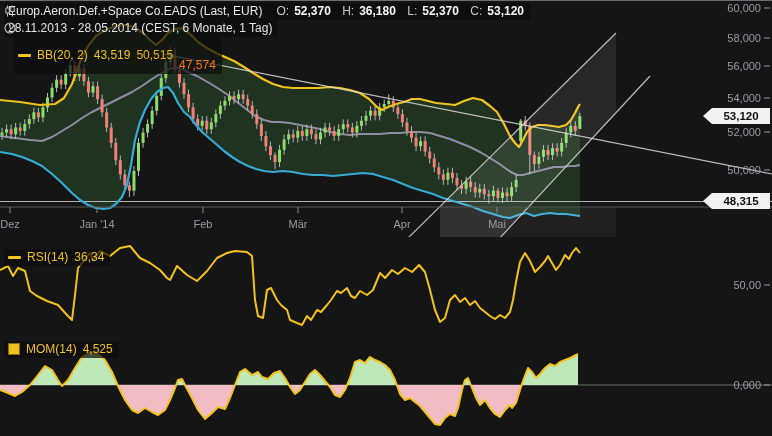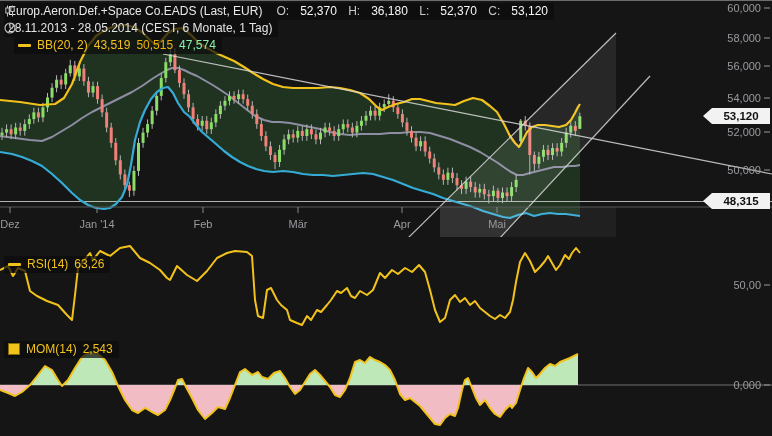--- a/index.html
+++ b/index.html
@@ -7,23 +7,23 @@
        font-family:"Liberation Sans",sans-serif;}
   svg{position:absolute;left:0;display:block;}
   .sep{position:absolute;left:0;width:772px;height:1px;background:#707070;opacity:.85;z-index:6;}
   .overlay{position:absolute;z-index:10;display:flex;align-items:center;gap:6px;}
   .lblbox{background:rgba(12,12,12,.72);padding:1px 6px 2px 4px;display:flex;align-items:center;
           gap:6px;border-radius:1px;font-size:12px;color:#e4e4e4;white-space:nowrap;}
   .dash{display:inline-block;width:13px;height:3px;background:#f2c21c;border-radius:1px;flex:0 0 auto;}
   .sq{display:inline-block;width:10px;height:10px;background:#f2c21c;border:1px solid #8a6d00;flex:0 0 auto;}
   .ind{color:#f2c21c;}
   .midv{color:#eab308;}
-  .lowv{color:#86efac;}
+  .lowv{color:#f97316;margin-top:20px;}
   .ohlc-l{color:#c9c9c9;margin-left:8px;}
-  .ohlc-v{color:#f5f5f5;margin-left:11px;}
+  .ohlc-v{color:#f5f5f5;margin-left:5px;font-weight:bold;}
   .title{color:#e9e9e9;}
 </style>
 </head>
 <body>
 
 <div id="app">
 
   <svg id="price-svg" style="top:0" width="772" height="237">
       <polygon points="0,100 20,102 40,105 55,104 64,98 72,84 80,62 88,46 96,36 105,30 115,26 125,25 134,27 143,33 150,40 156,45 162,40 168,33 175,29 182,28 190,34 198,42 207,48 216,53 225,57 234,61 244,67 253,73 263,79 273,84 283,87 293,88 305,88 318,88 330,87 340,88 350,90 360,93 369,99 377,107 382,110 388,107 396,104 404,102 412,99 420,99 428,101 436,103 446,104 455,105 464,101 473,98 482,100 490,106 497,112 504,124 510,136 515,143 519,147 523,140 527,132 532,127 538,125 545,125 552,126 559,127 566,125 571,120 575,113 578,107 580,104 580,216 573,215 566,214 558,214 550,213 542,214 534,216 526,213 518,215 510,218 503,217 493,214 483,211 473,207 463,204 453,201 443,198 433,194 423,191 413,188 403,184 393,180 383,177 373,174 363,173 353,174 343,175 333,176 323,175 313,175 303,174 293,172 283,171 273,172 264,171 256,169 248,166 240,162 232,157 224,151 216,144 209,138 202,132 196,125 190,117 184,112 178,103 173,93 168,87 163,88 157,92 151,99 145,110 140,122 135,140 131,165 127,185 122,197 116,204 110,208 104,209 96,208 88,205 80,200 72,193 62,183 52,174 42,166 32,161 22,157 12,154 0,152" fill="rgba(58,124,58,0.30)"></polygon>
       <line x1="0" y1="201.5" x2="772" y2="201.5" stroke="#d9d9d9" stroke-width="1" opacity="0.8"></line>
@@ -380,29 +380,29 @@
   <div class="overlay" style="top:37px;left:14px;">
     <div class="lblbox">
       <span class="dash"></span>
       <span class="ind">BB(20, 2)</span>
       <span class="ind">43,519</span>
       <span class="midv">50,515</span>
       <span class="lowv">47,574</span>
     </div>
   </div>
 
-  <div class="overlay" style="top:256px;left:4px;align-items:center;">
+  <div class="overlay" style="top:249px;left:4px;align-items:center;">
     <div class="lblbox">
       <span class="dash"></span>
       <span class="ind">RSI(14)</span>
-      <span class="ind">63,26</span>
+      <span class="ind">36,34</span>
     </div>
   </div>
 
   <div class="overlay" style="top:341px;left:4px;">
     <div class="lblbox">
       <span class="sq"></span>
       <span class="ind">MOM(14)</span>
-      <span class="ind">2,543</span>
+      <span class="ind">4,525</span>
     </div>
   </div>
 
 </div>
 
 </body></html>

